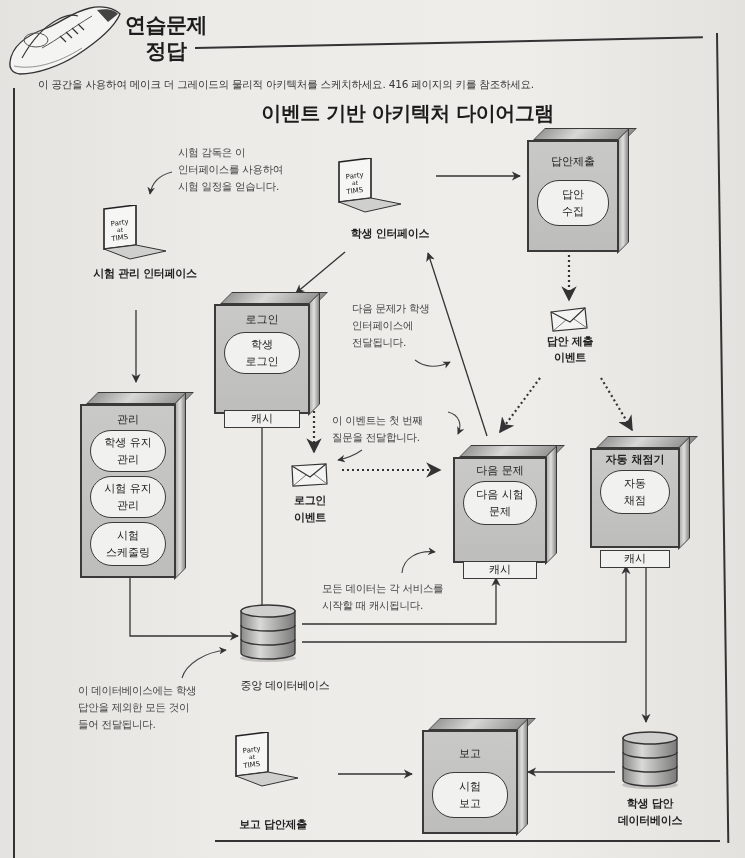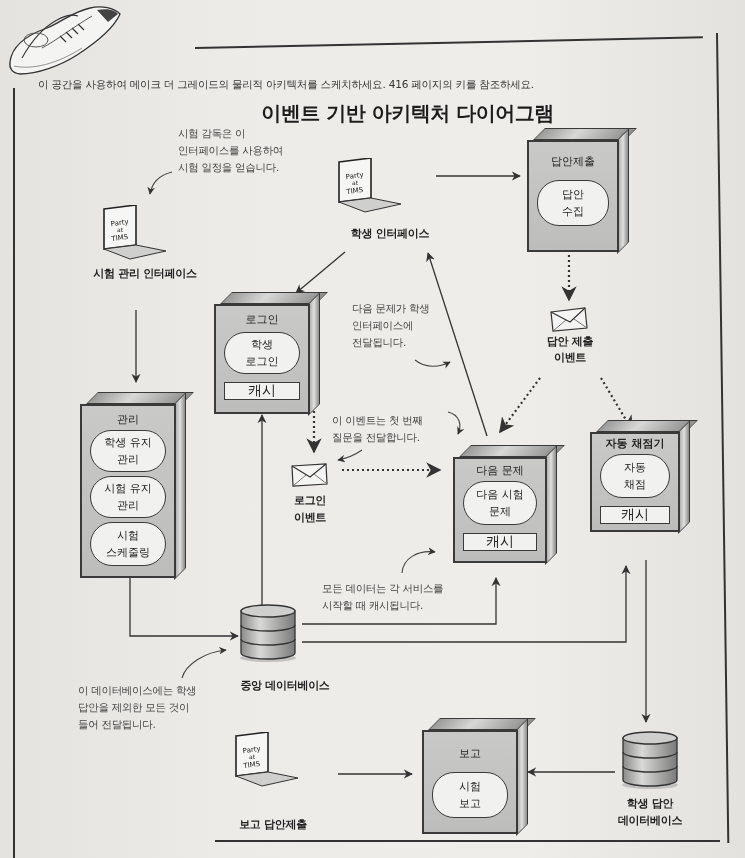--- a/index.html
+++ b/index.html
@@ -22,21 +22,21 @@
   .diagram-title { position:absolute; left:0; width:745px; top:100px; text-align:center; font-weight:bold; font-size:20px; color:#1c1c1c; letter-spacing:-0.5px; padding-left:70px; box-sizing:border-box; }
   .hand { font-family:"DejaVu Sans", sans-serif; font-size:10.5px; color:#444; line-height:17px; letter-spacing:-0.3px; }
   .lbl { font-size:11px; color:#222; text-align:center; letter-spacing:-0.3px; }
   
   .svc { position:absolute; }
   .svc .front { position:absolute; left:0; top:12px; border:2px solid #3a3a3a; background:linear-gradient(180deg,#c9c9c7,#bdbdbb); box-sizing:border-box; }
   .svc .topface { position:absolute; left:0; top:0; height:12px; background:linear-gradient(90deg,#9a9a98,#d8d8d6 40%,#8e8e8c); border:1.5px solid #3a3a3a; box-sizing:border-box; transform:skewX(-45deg); transform-origin:bottom left; }
   .svc .side { position:absolute; top:0; width:12px; background:linear-gradient(90deg,#a5a5a3,#e0e0de,#8a8a88); border:1.5px solid #3a3a3a; box-sizing:border-box; transform:skewY(-45deg); transform-origin:top left; }
   .svc .name { position:absolute; left:0; right:0; text-align:center; font-size:11px; color:#222; }
   .pill { position:absolute; left:8px; right:8px; background:#f1f1ef; border:1.5px solid #3a3a3a; border-radius:22px; box-sizing:border-box; display:flex; align-items:center; justify-content:center; text-align:center; font-size:11px; line-height:17px; color:#222; white-space:pre-line; }
-  .cache { position:absolute; left:8px; right:8px; height:18px; background:#f1f1ef; border:1.5px solid #3a3a3a; box-sizing:border-box; text-align:center; font-size:14px; line-height:15px; color:#222; }
+  .cache { position:absolute; left:8px; right:8px; height:18px; background:#f1f1ef; border:1.5px solid #3a3a3a; box-sizing:border-box; text-align:center; font-size:11px; line-height:15px; color:#222;margin-top:28px; }
   
   .laptop { position:absolute; width:70px; height:60px; }
   
   .db { position:absolute; width:50px; height:55px; }
   svg.overlay { position:absolute; left:0; top:0; width:745px; height:858px; pointer-events:none; }
 </style>
 </head>
 <body>
 
 <div class="page">
@@ -49,20 +49,24 @@
   <svg class="abs" style="left:2px;top:0px;width:125px;height:80px" viewBox="0 0 125 80">
     <path d="M8,62 C10,45 25,35 45,28 C60,22 70,12 88,8 C100,5 112,8 118,14 C112,28 95,42 75,55 C58,66 35,74 18,74 C10,73 7,68 8,62 Z" fill="#f4f4f2" stroke="#333" stroke-width="1.3"></path>
     <path d="M40,48 C55,40 70,28 90,16" fill="none" stroke="#555" stroke-width="1"></path>
     <path d="M58,36 l6,6 M64,32 l6,6 M70,28 l6,6 M76,24 l6,6" stroke="#333" stroke-width="1.2"></path>
     <path d="M95,10 C105,8 113,10 116,14 L106,22 Z" fill="#444"></path>
     <path d="M20,58 C30,40 40,28 55,20 C62,16 70,14 76,16" fill="none" stroke="#333" stroke-width="1.1"></path>
     <ellipse cx="34" cy="40" rx="12" ry="7" fill="none" stroke="#555" stroke-width="1"></ellipse>
     <path d="M12,66 C30,70 55,64 80,48" fill="none" stroke="#777" stroke-width="0.8"></path>
   </svg>
 
+  <div class="title-big">
+    <div>연습문제</div>
+    <div>정답</div>
+  </div>
 
   <div class="instr">이 공간을 사용하여 메이크 더 그레이드의 물리적 아키텍처를 스케치하세요. 416 페이지의 키를 참조하세요.</div>
   <div class="diagram-title">이벤트 기반 아키텍처 다이어그램</div>
 
   <svg class="overlay" viewBox="0 0 745 858">
     <defs>
       <marker id="ah" viewBox="0 0 10 10" refX="9" refY="5" markerWidth="7" markerHeight="7" orient="auto">
         <path d="M0,0 L10,5 L0,10 L3,5 Z" fill="#333"></path>
       </marker>
     </defs>
@@ -199,21 +203,21 @@
     <div class="topface" style="width:94px;left:6px"></div>
     <div class="side" style="left:92px;height:108px;top:12px"></div>
     <div class="front" style="width:94px;height:106px">
       <div class="name" style="top:4px">다음 문제</div>
       <div class="pill" style="top:22px;height:44px">다음 시험
 문제</div>
       <div class="cache" style="top:74px">캐시</div>
     </div>
   </div>
 
-  <div class="svc" style="left:590px;top:420px;width:102px;height:112px">
+  <div class="svc" style="left:590px;top:436px;width:102px;height:112px">
     <div class="topface" style="width:90px;left:6px"></div>
     <div class="side" style="left:88px;height:102px;top:12px"></div>
     <div class="front" style="width:90px;height:100px">
       <div class="name" style="top:2px;font-weight:bold">자동 채점기</div>
       <div class="pill" style="top:20px;height:44px">자동
 채점</div>
       <div class="cache" style="top:72px">캐시</div>
     </div>
   </div>
 
@@ -233,34 +237,34 @@
         <stop offset="0" stop-color="#8a8a88"></stop>
           <stop offset="0.35" stop-color="#d9d9d7"></stop>
           <stop offset="1" stop-color="#7a7a78"></stop>
       </linearGradient>
     </defs>
     <ellipse cx="30" cy="55" rx="28" ry="4" fill="#999" opacity="0.5"></ellipse>
     <path d="M3,8 L3,50 A27,6 0 0 0 57,50 L57,8 Z" fill="url(#dbg)" stroke="#333" stroke-width="1.3"></path>
     <ellipse cx="30" cy="8" rx="27" ry="6" fill="#cfcfcd" stroke="#333" stroke-width="1.3"></ellipse>
     <path d="M3,22 A27,6 0 0 0 57,22 M3,36 A27,6 0 0 0 57,36" fill="none" stroke="#333" stroke-width="1.3"></path>
   </svg>
-  <div class="abs lbl" style="left:230px;top:678px;width:110px;font-weight:bold">중앙 데이터베이스</div>
+  <div class="abs lbl" style="left:230px;top:678px;width:110px;font-weight:normal">중앙 데이터베이스</div>
 
   <svg class="db" style="left:620px;top:730px;width:60px;height:60px" viewBox="0 0 60 60">
     <ellipse cx="30" cy="55" rx="28" ry="4" fill="#999" opacity="0.5"></ellipse>
     <path d="M3,8 L3,50 A27,6 0 0 0 57,50 L57,8 Z" fill="url(#dbg)" stroke="#333" stroke-width="1.3"></path>
     <ellipse cx="30" cy="8" rx="27" ry="6" fill="#cfcfcd" stroke="#333" stroke-width="1.3"></ellipse>
     <path d="M3,22 A27,6 0 0 0 57,22 M3,36 A27,6 0 0 0 57,36" fill="none" stroke="#333" stroke-width="1.3"></path>
   </svg>
   <div class="abs lbl" style="left:605px;top:795px;width:90px;font-weight:bold;line-height:17px">
     <div>학생 답안</div>
     <div>데이터베이스</div>
   </div>
 
-  <div class="abs hand" style="left:178px;top:125px">
+  <div class="abs hand" style="left:178px;top:144px">
     <div>시험 감독은 이</div>
     <div>인터페이스를 사용하여</div>
     <div>시험 일정을 얻습니다.</div>
   </div>
   <div class="abs hand" style="left:352px;top:300px">
     <div>다음 문제가 학생</div>
     <div>인터페이스에</div>
     <div>전달됩니다.</div>
   </div>
   <div class="abs hand" style="left:322px;top:580px">

